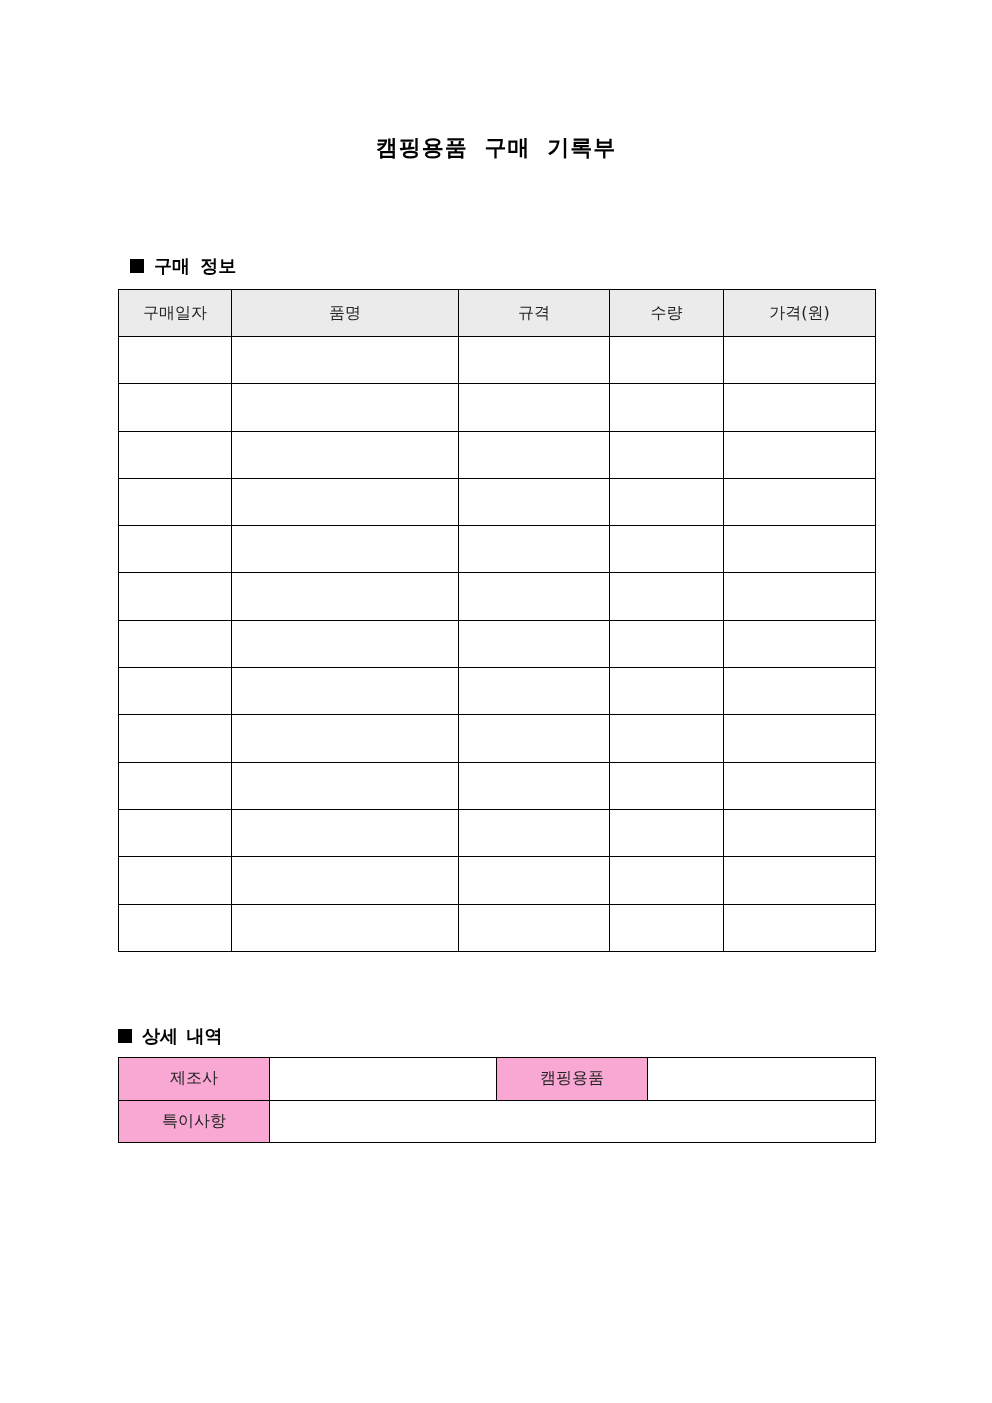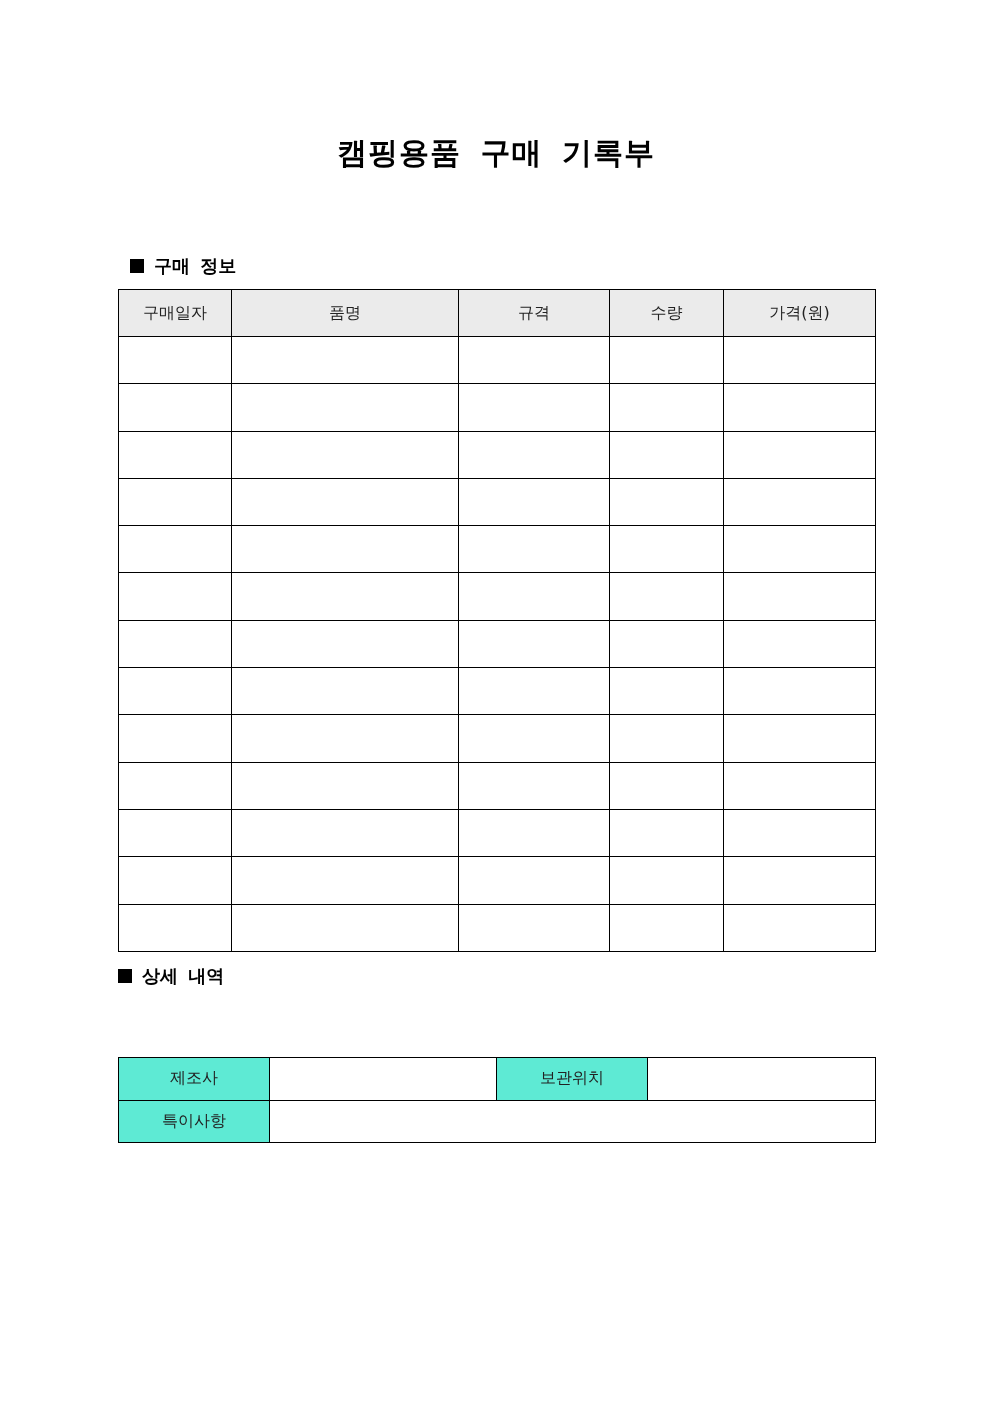--- a/index.html
+++ b/index.html
@@ -1,28 +1,28 @@
 <!DOCTYPE html>
 <html><head>
 <meta charset="utf-8">
 <style>
   html, body { margin: 0; padding: 0; background: #ffffff; }
   body { width: 992px; height: 1403px; position: relative; font-family: "DejaVu Sans", "Liberation Sans", sans-serif; color: #000; }
-  .title { position: absolute; left: 0; top: 133px; width: 992px; text-align: center; font-size: 30px; font-weight: bold; letter-spacing: 1px; word-spacing: 8px; }
+  .title { position: absolute; left: 0; top: 133px; width: 992px; text-align: center; font-size: 22px; font-weight: bold; letter-spacing: 1px; word-spacing: 8px; }
   .section-title { position: absolute; left: 118px; font-size: 18px; font-weight: bold; word-spacing: 4px; }
   .section-title .sq { display: inline-block; width: 14px; height: 14px; background: #000; margin-right: 10px; vertical-align: -1px; }
   table { position: absolute; border-collapse: collapse; table-layout: fixed; }
   td, th { border: 1px solid #000; padding: 0; text-align: center; font-size: 16px; font-weight: normal; color: #222; }
   th { background: #ebebeb; }
   .purchase { left: 118px; top: 289px; width: 757px; }
   .purchase th { height: 46px; }
   .purchase td { height: 46.3px; }
   .details { left: 118px; top: 1057px; width: 757px; }
   .details td { height: 41.5px; }
-  .details td.lab { background: #5eead4; }
+  .details td.lab { background: #f9a8d4; }
 </style>
 </head>
 <body>
 
 <div class="title">캠핑용품 구매 기록부</div>
 
 <div class="section-title" style="top:254px;margin-left:12px;">
   <span class="sq"></span><span>구매 정보</span>
 </div>
 
@@ -131,36 +131,36 @@
       <tr>
         <td></td>
         <td></td>
         <td></td>
         <td></td>
         <td></td>
       </tr>
     </tbody>
 </table>
 
-<div class="section-title" style="top:964px;">
+<div class="section-title" style="top:1024px;font-family:Liberation Serif, serif;">
   <span class="sq"></span><span>상세 내역</span>
 </div>
 
 <table class="details">
   <colgroup>
     <col style="width:151px">
       <col style="width:227px">
       <col style="width:151px">
       <col style="width:228px">
   </colgroup>
   <tbody>
     <tr>
       <td class="lab">제조사</td>
       <td></td>
-      <td class="lab">보관위치</td>
+      <td class="lab">캠핑용품</td>
       <td></td>
     </tr>
     <tr>
       <td class="lab">특이사항</td>
       <td colspan="3"></td>
     </tr>
   </tbody>
 </table>
 
 </body></html>

